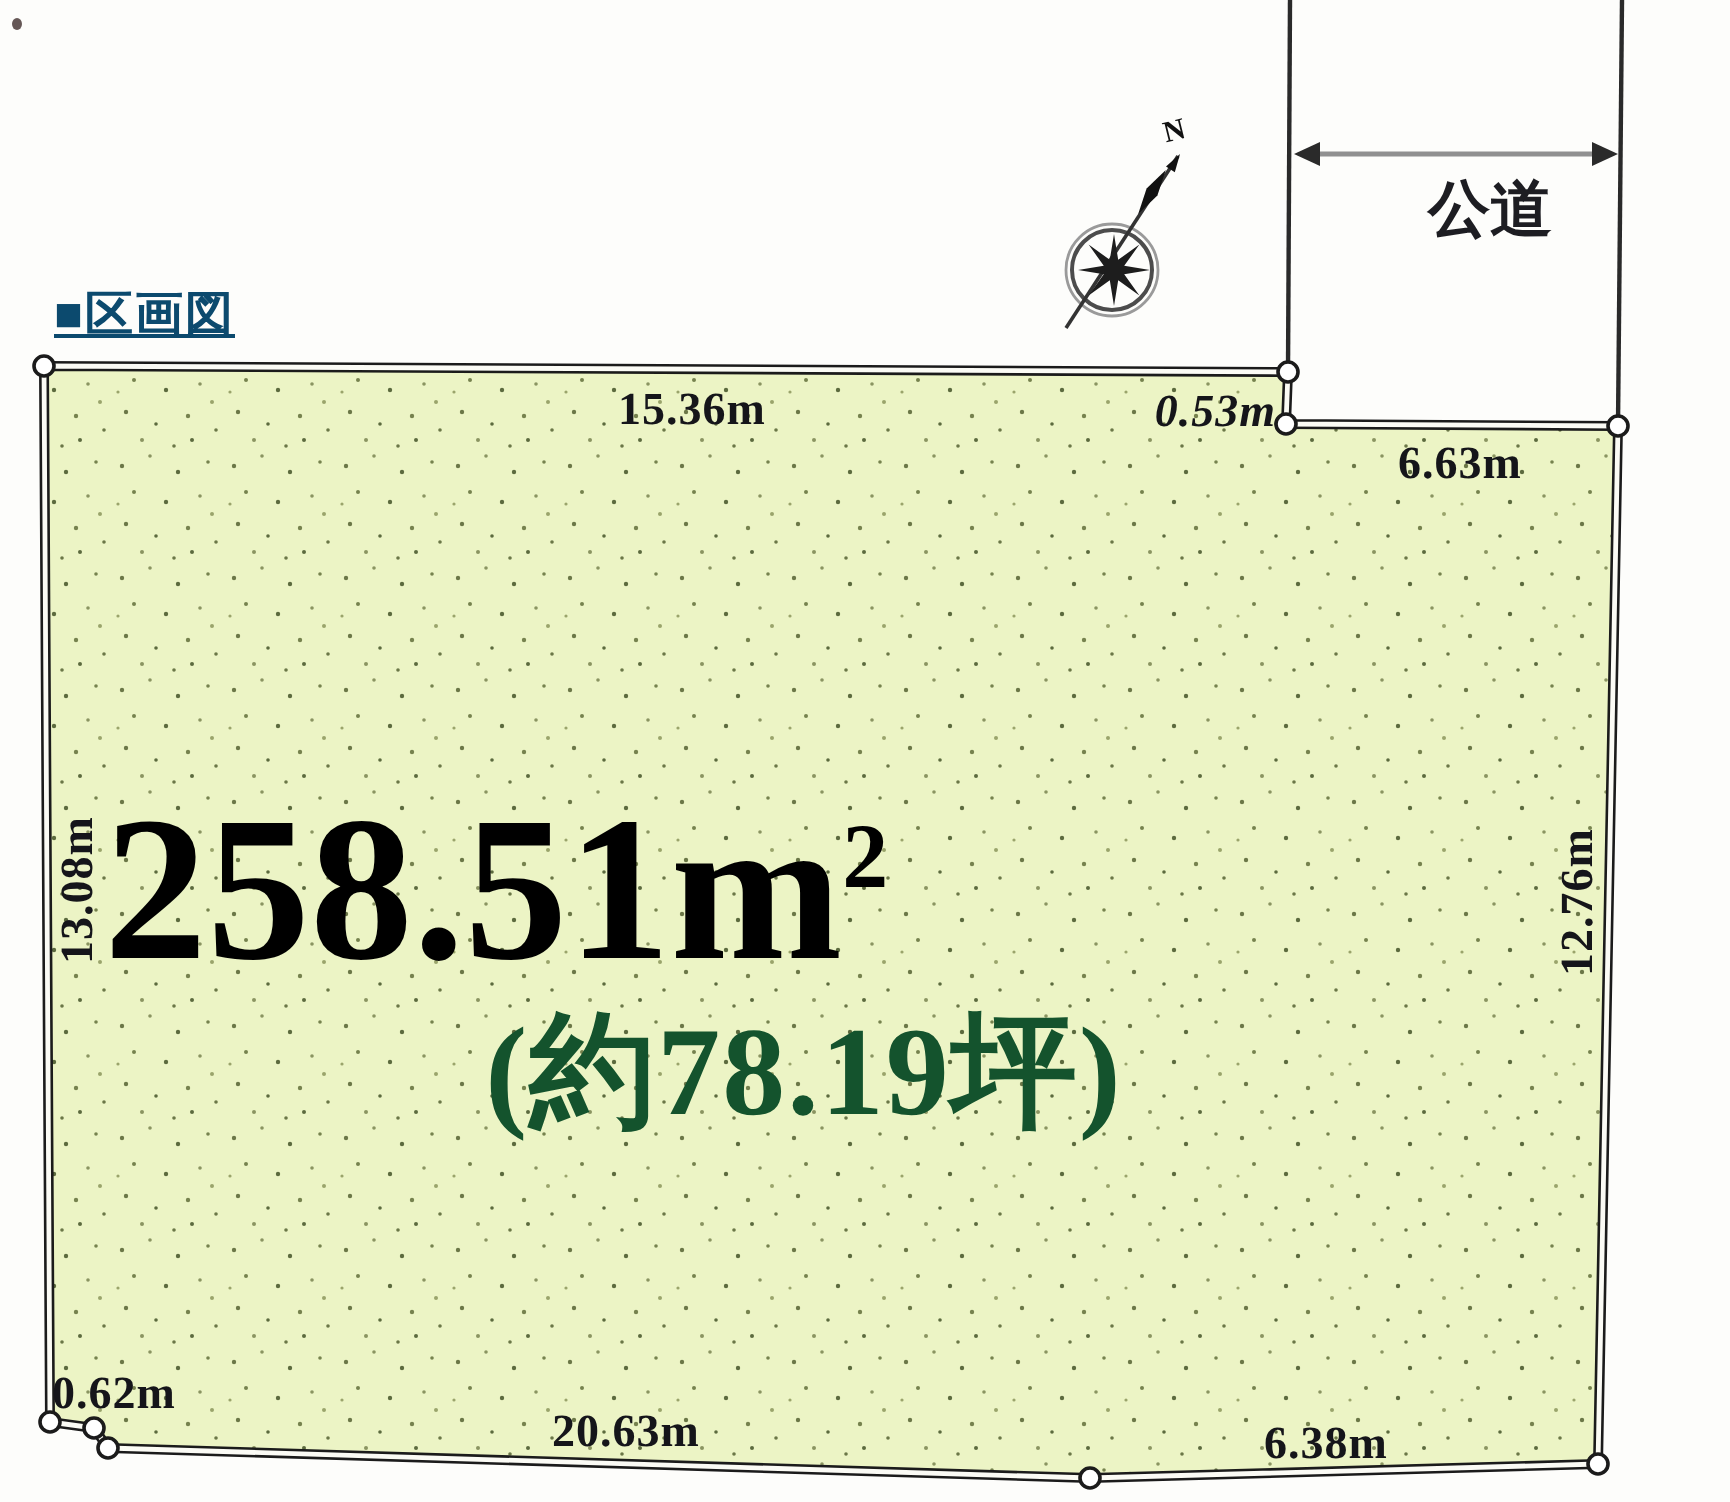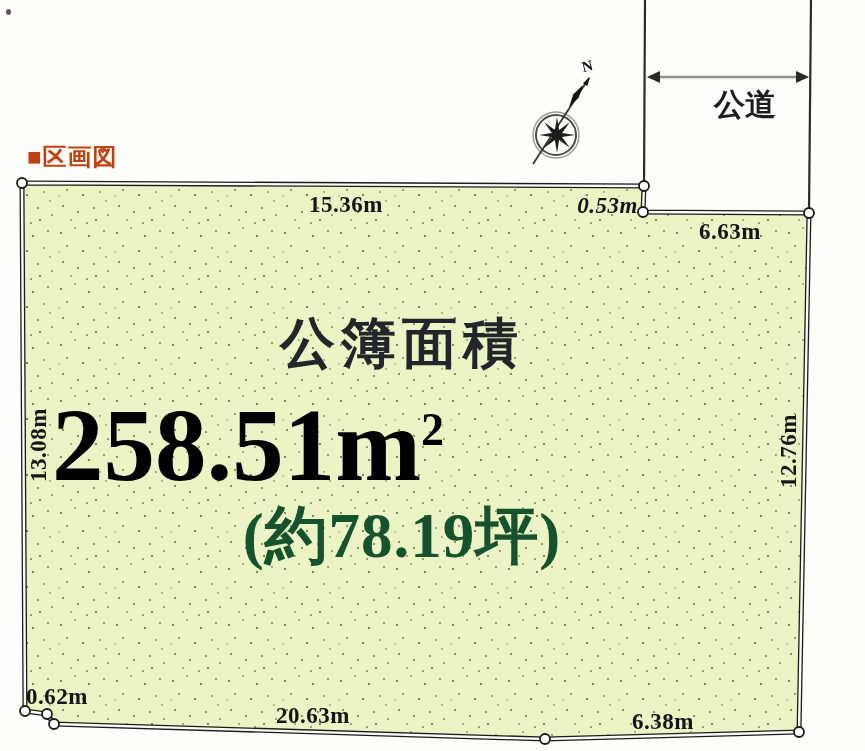--- a/index.html
+++ b/index.html
@@ -5,21 +5,21 @@
   html,body{margin:0;padding:0;background:#ffffff;}
   #stage{position:relative;width:865px;height:751px;background:#fdfdfb;overflow:hidden;
          font-family:"Liberation Serif","DejaVu Serif",serif;}
   #diagram-svg{position:absolute;left:0;top:0;}
   .lbl{position:absolute;font:700 23px "Liberation Serif","DejaVu Serif",serif;
        color:#15151a;letter-spacing:0.5px;white-space:nowrap;}
   .center{text-align:center;}
   .right{text-align:right;}
   .vert{transform:rotate(-90deg);transform-origin:center center;height:24px;line-height:24px;}
   #page-title{position:absolute;left:27px;top:141px;font:700 24px "Liberation Sans","DejaVu Sans",sans-serif;
-       color:#c2410c;letter-spacing:1px;}
+       color:#0c4a6e;letter-spacing:1px;text-decoration:underline;}
   #road-label{position:absolute;left:645px;top:86px;width:200px;text-align:center;
        font:700 31px "Liberation Serif","DejaVu Serif",serif;color:#1d1d22;line-height:37px;}
   .area-heading{position:absolute;left:102px;top:316px;width:600px;text-align:center;
        font:700 55px "Liberation Serif","DejaVu Serif",serif;color:#24242b;letter-spacing:6px;line-height:1.0;}
   .area-value{position:absolute;left:52px;top:394px;width:700px;text-align:left;
        font:700 103px "Liberation Serif","DejaVu Serif",serif;color:#000000;line-height:1.0;}
   .area-value sup{font-size:46px;line-height:0;}
   .area-tsubo{position:absolute;left:102px;top:505px;width:600px;text-align:center;
        font:700 63px "Liberation Serif","DejaVu Serif",serif;color:#14532d;letter-spacing:1px;line-height:1.0;}
   #north-letter{position:absolute;left:582px;top:58px;font:700 15px "Liberation Serif",serif;
@@ -91,21 +91,20 @@
   </svg>
 
   <div id="page-title">■区画図</div>
 
   <div id="road-label">
     <div>公道</div>
   </div>
 
   <div id="north-letter">N</div>
 
-  <div class="area-heading">公簿面積</div>
   <div class="area-value"><span>258.51m</span><sup>2</sup></div>
   <div class="area-tsubo">(約78.19坪)</div>
 
   <div class="lbl center" style="left:296px;top:192px;width:100px;">15.36m</div>
   <div class="lbl right" style="left:572px;top:193px;width:66px;font-style:italic;">0.53m</div>
   <div class="lbl center" style="left:692px;top:219px;width:76px;">6.63m</div>
   <div class="lbl center vert" style="left:747px;top:439px;width:84px;">12.76m</div>
   <div class="lbl center vert" style="left:-3px;top:433px;width:84px;">13.08m</div>
   <div class="lbl center" style="left:22px;top:684px;width:70px;">0.62m</div>
   <div class="lbl center" style="left:266px;top:703px;width:94px;">20.63m</div>

